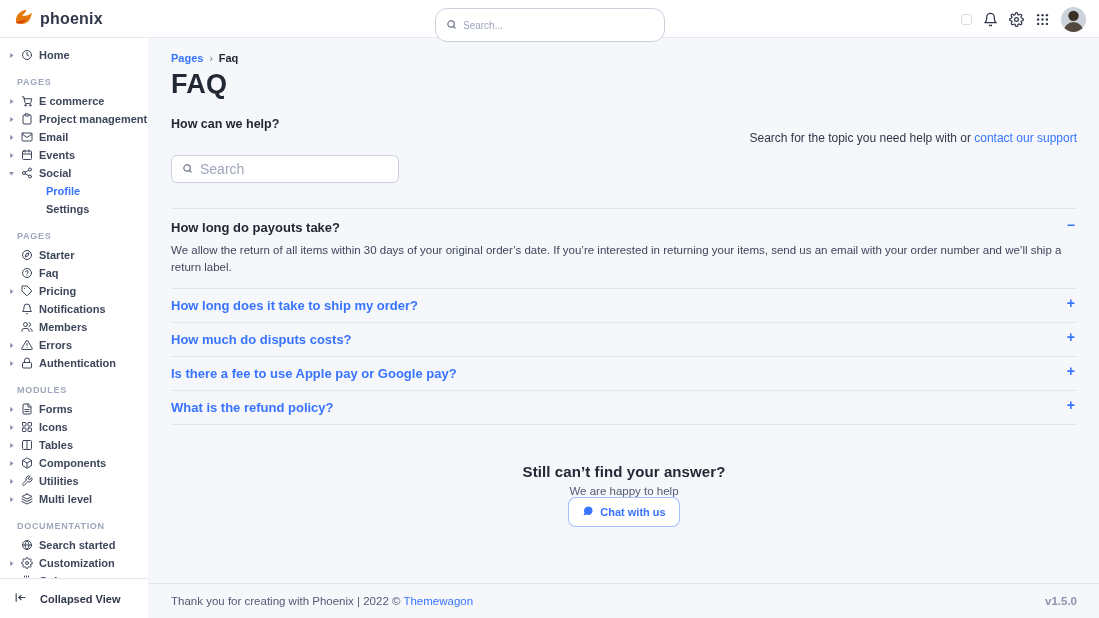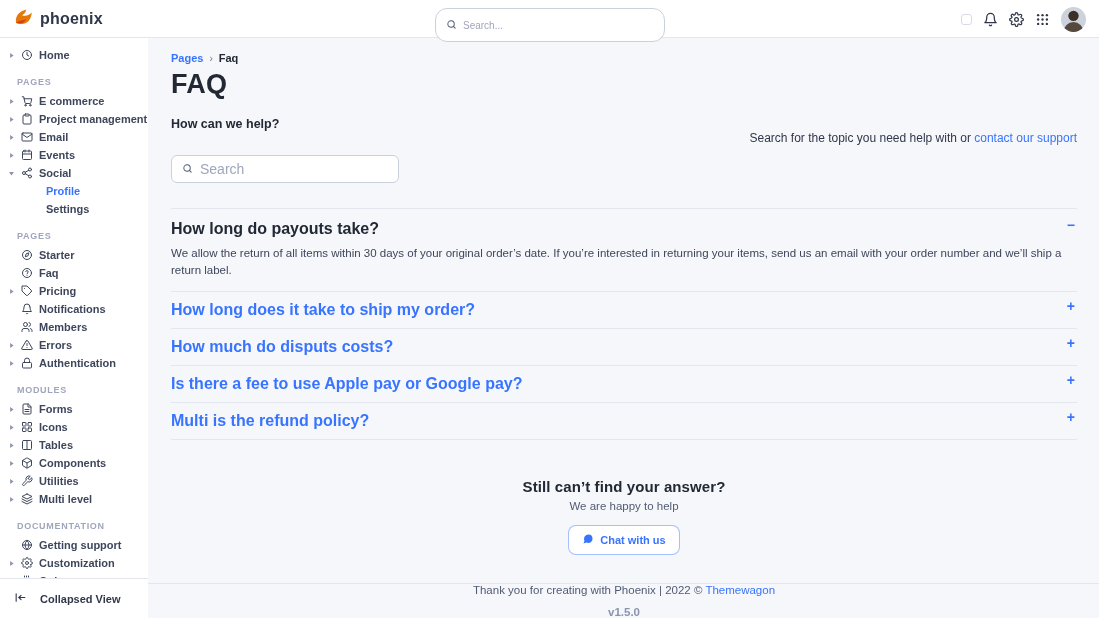--- a/index.html
+++ b/index.html
@@ -68,38 +68,38 @@
     gap:7px; }
   .content-search svg { width:11px; height:11px; stroke:#525b75; }
   .content-search input { border:none; outline:none; flex:1; font-size:14px;
     color:#31374a; background:transparent; font-family:inherit; }
   .content-search input::placeholder { color:#9fa6bc; }
 
   .faq-list { margin-top:25px; border-top:1px solid #e3e6ed; }
   .faq-row { border-bottom:1px solid #e3e6ed; padding:9px 0; cursor:pointer; }
   .faq-row.expanded { padding:11px 0 13px; }
   .q-line { display:flex; align-items:flex-start; justify-content:space-between; }
-  .q-text { font-size:16px; font-weight:700; color:#3874ff; }
+  .q-text { font-size:13px; font-weight:700; color:#3874ff; }
   .faq-row.expanded .q-text { color:#222834; }
   .toggle { color:#3874ff; font-size:14px; font-weight:700; line-height:11px;
     padding-right:2px; cursor:pointer; }
   .answer { font-size:11.5px; color:#3e465b; margin-top:7px; line-height:1.45; }
 
   .cta { text-align:center; margin-top:38px; }
   .cta h2 { font-size:15px; font-weight:800; color:#222834; letter-spacing:.1px; }
   .cta p { font-size:11.5px; color:#525b75; margin-top:5px; }
-  .chat-btn { margin-top:13px; display:inline-flex; align-items:center; gap:6px;
+  .chat-btn { display:inline-flex; align-items:center; gap:6px;
     background:#fff; border:1px solid rgba(56,116,255,.45); border-radius:8px;
     padding:7px 13px; font-size:11px; font-weight:700; color:#3874ff; cursor:pointer;
     font-family:inherit; }
   .chat-btn svg { width:12px; height:12px; }
 
   .main-footer { position:absolute; bottom:0; left:0; right:0; height:35px;
     border-top:1px solid #e3e6ed; display:flex; align-items:center;
-    justify-content:space-between; padding:0 22px 0 23px; font-size:11.5px; color:#525b75;flex-direction:column; }
+    justify-content:space-between; padding:0 22px 0 23px; font-size:11.5px; color:#525b75; }
   .main-footer a { color:#3874ff; text-decoration:none; cursor:pointer; }
   .version { color:#8a94ad;font-weight:bold; }
 </style>
 </head>
 <body>
 
 <div class="header">
   <div class="logo">
     <span>
       <svg viewBox="0 0 24 24">
@@ -429,21 +429,21 @@
       <div class="section-label">DOCUMENTATION</div>
       <div class="nav-item">
         <span class="caret"></span>
         <span class="nav-icon">
           <svg viewBox="0 0 24 24" fill="none" stroke="currentColor" stroke-width="2" stroke-linecap="round" stroke-linejoin="round">
             <circle cx="12" cy="12" r="9"></circle>
             <line x1="3" y1="12" x2="21" y2="12"></line>
             <path d="M12 3a14 14 0 0 1 4 9 14 14 0 0 1-4 9 14 14 0 0 1-4-9 14 14 0 0 1 4-9z"></path>
           </svg>
         </span>
-        <span>Getting support</span>
+        <span>Search started</span>
       </div>
       <div class="nav-item">
         <span class="caret">
           <svg viewBox="0 0 10 10">
             <path d="M3 1.5l5 3.5-5 3.5z" fill="currentColor"></path>
           </svg>
         </span>
         <span class="nav-icon">
           <svg viewBox="0 0 24 24" fill="none" stroke="currentColor" stroke-width="2" stroke-linecap="round" stroke-linejoin="round">
             <circle cx="12" cy="12" r="3"></circle>
@@ -520,21 +520,21 @@
         </div>
       </div>
       <div class="faq-row">
         <div class="q-line">
           <span class="q-text">Is there a fee to use Apple pay or Google pay?</span>
           <span class="toggle">+</span>
         </div>
       </div>
       <div class="faq-row">
         <div class="q-line">
-          <span class="q-text">Multi is the refund policy?</span>
+          <span class="q-text">What is the refund policy?</span>
           <span class="toggle">+</span>
         </div>
       </div>
     </div>
 
   <div class="cta">
     <h2>Still can’t find your answer?</h2>
     <p>We are happy to help</p>
     <button class="chat-btn">
       <span>

